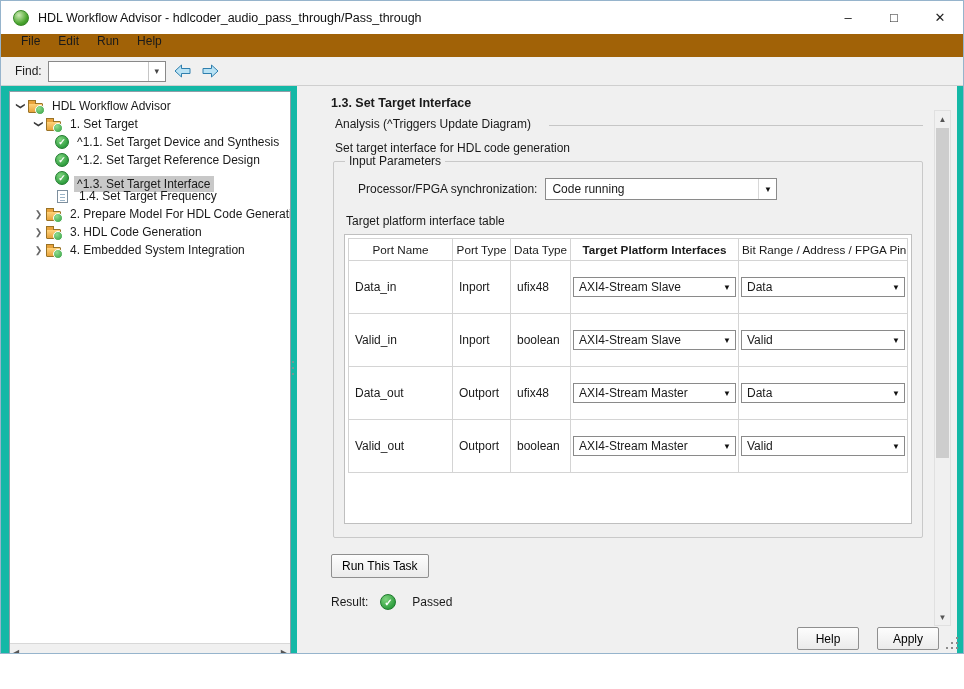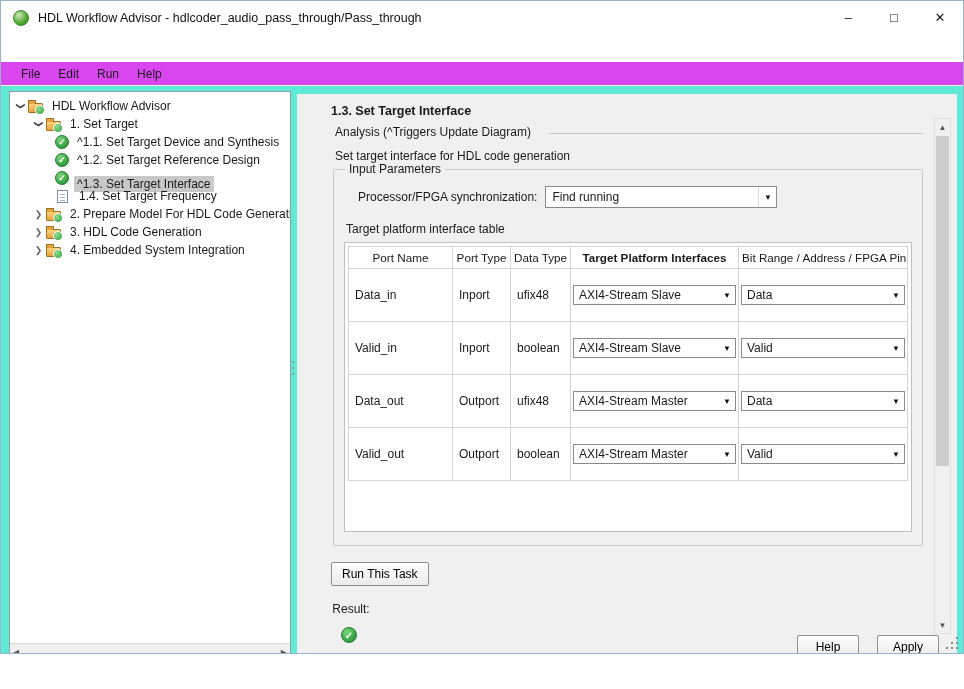--- a/index.html
+++ b/index.html
@@ -13,36 +13,36 @@
   .titlebar { display:flex; align-items:center; height:33px; background:#ffffff; padding-left:12px; }
   .app-icon { width:16px; height:16px; border-radius:50%;
               background:radial-gradient(circle at 35% 30%, #cdeab4, #4aa52e 62%, #2e7d1e);
               border:1px solid #3a8a28; margin-right:9px; flex:0 0 auto; }
   .title-text { font-size:12.5px; color:#111; white-space:nowrap; }
   .win-controls { margin-left:auto; display:flex; height:100%; }
   .win-btn { width:46px; display:flex; align-items:center; justify-content:center;
              font-size:13px; color:#222; cursor:default; }
 
   
-  .menubar { height:23px; background:#d946ef; display:flex; align-items:center; padding-left:11px;margin-top:28px; }
+  .menubar { height:23px; background:#a16207; display:flex; align-items:flex-start; padding-left:11px; }
   .menu-item { padding:0 9px; }
 
   
   .findbar { height:29px; background:#f0f0f0; border-bottom:1px solid #cfcfcf;
              display:flex; align-items:center; padding-left:14px; gap:6px; }
   .find-combo { width:118px; height:21px; background:#fff; border:1px solid #898989; display:flex; }
   .find-input { flex:1; min-width:0; border:none; outline:none; background:transparent;
                 font:inherit; padding:0 4px; }
   .find-dd { width:17px; border-left:1px solid #c6c6c6; display:flex; align-items:center;
              justify-content:center; font-size:9px; color:#444; }
   .nav-btn { width:22px; height:22px; display:flex; align-items:center; justify-content:center;
              background:transparent; border:none; }
 
   
-  .main { position:absolute; top:85px; left:0; right:0; bottom:0; background:#5eead4; }
+  .main { position:absolute; top:85px; left:0; right:0; bottom:0; background:#14b8a6; }
 
   
   .tree-panel { position:absolute; left:8px; top:5px; width:282px; height:570px;
                 border:1px solid #8f9ea8; background:#fff; overflow:hidden; }
   .tree-body { padding-top:5px; }
   .tree-row { display:flex; align-items:center; height:18px; white-space:nowrap; cursor:default; }
   .lvl0 { padding-left:4px; } .lvl1 { padding-left:22px; } .lvl2 { padding-left:44px; }
   .exp { width:13px; flex:0 0 13px; font-size:9px; color:#666;
          display:inline-flex; justify-content:center; align-items:center; }
   .exp.open { transform:rotate(90deg); color:#3a3a3a; }
@@ -72,21 +72,21 @@
 
   .tree-hscroll { position:absolute; left:0; right:0; bottom:0; height:17px; background:#f0f0f0;
                   border-top:1px solid #d8d8d8; display:flex; align-items:center;
                   justify-content:space-between; padding:0 3px; font-size:8px; color:#555; }
 
   
   .splitter { position:absolute; left:291px; top:275px; display:flex; flex-direction:column; gap:4px; }
   .splitter b { width:2px; height:2px; background:#8f8f8f; border-radius:50%; }
 
   
-  .content { position:absolute; left:296px; top:8px; width:660px; height:575px; background:#f0f0f0; }
+  .content { position:absolute; left:296px; top:0; width:660px; height:575px; background:#f0f0f0; }
   .panel-heading { position:absolute; left:34px; top:10px; font-weight:bold; font-size:12.5px; }
   .analysis-row { position:absolute; left:38px; top:31px; right:34px; display:flex;
                   align-items:center; gap:18px; }
   .analysis-row .rule { flex:1; border-top:1px solid #c6c6c6; margin-top:2px; }
   .desc { position:absolute; left:38px; top:55px; }
 
   fieldset.input-params { position:absolute; left:36px; top:68px; width:590px; height:384px;
                           border:1px solid #c9c9c9; border-radius:2px; padding:2px 10px 0 10px; }
   fieldset.input-params legend { padding:0 4px; margin-left:1px; }
 
@@ -109,21 +109,21 @@
   .iface-table td { border:1px solid #d4d4d4; height:24px; padding:8px 6px;
                     white-space:nowrap; overflow:hidden; }
   .iface-table td.combo-td { padding:16px 2px; }
   .cell-combo { display:flex; align-items:center; height:20px; border:1px solid #8a8a8a; background:#fff; }
   .cell-combo .txt { flex:1; padding-left:5px; overflow:hidden; white-space:nowrap; }
   .cell-combo .dd { width:16px; font-size:8px; display:flex; justify-content:center; color:#111; }
 
   .run-btn { position:absolute; left:34px; top:468px; padding:4px 10px;
              background:linear-gradient(#fdfdfd,#ebebeb); border:1px solid #8f8f8f;
              border-radius:2px; font:inherit; }
-  .result-row { position:absolute; left:34px; top:508px; display:flex; align-items:center; gap:11px;flex-direction:column; }
+  .result-row { position:absolute; left:34px; top:508px; display:flex; align-items:center; gap:11px; }
 
   
   .v-scroll { position:absolute; right:6px; top:24px; width:17px; height:516px;
               background:#f0f0f0; border:1px solid #e0e0e0; }
   .v-scroll .arr { position:absolute; left:0; right:0; height:16px; display:flex;
                    align-items:center; justify-content:center; font-size:8px; color:#555; }
   .v-scroll .arr.up { top:0; } .v-scroll .arr.down { bottom:0; }
   .v-thumb { position:absolute; left:1px; right:1px; top:17px; height:330px; background:#cdcdcd; }
 
   
@@ -260,21 +260,21 @@
       </div>
 
       <div class="desc">Set target interface for HDL code generation</div>
 
       <fieldset class="input-params">
         <legend>Input Parameters</legend>
 
         <div class="sync-row">
           <span class="sync-label">Processor/FPGA synchronization:</span>
           <div class="combo">
-            <span class="txt">Find running</span>
+            <span class="txt">Code running</span>
             <span class="dd">▼</span>
           </div>
         </div>
 
         <div class="table-label">Target platform interface table</div>
 
         <div class="table-viewport">
           <table class="iface-table">
             <colgroup>
                 <col style="width:104px">

